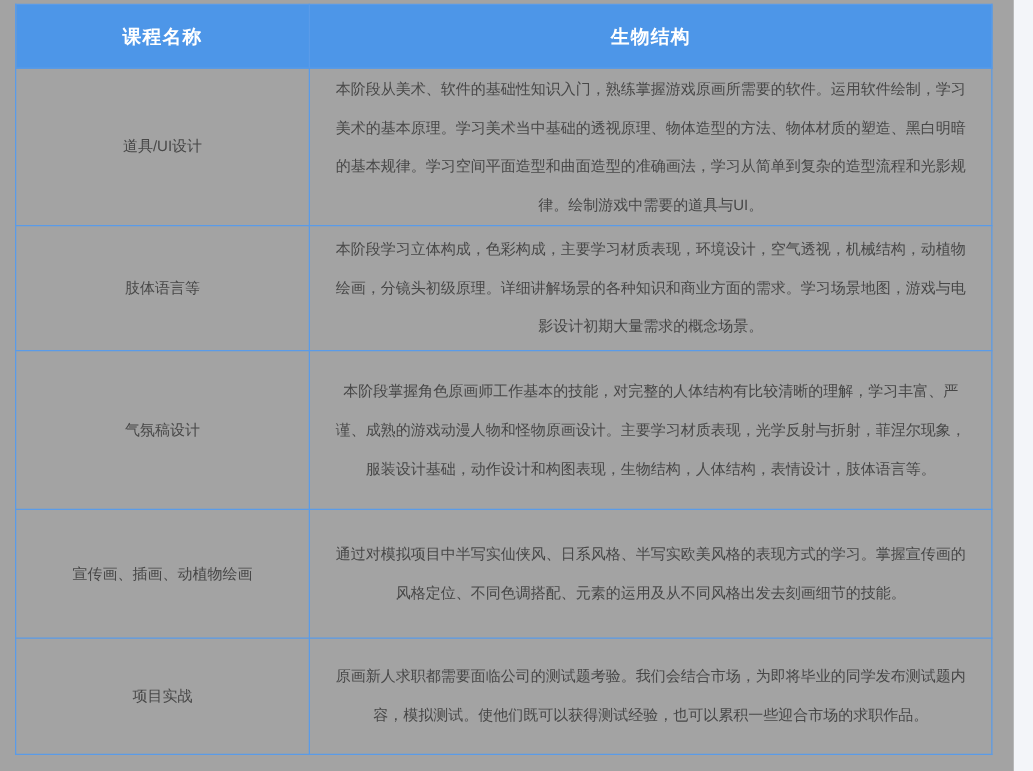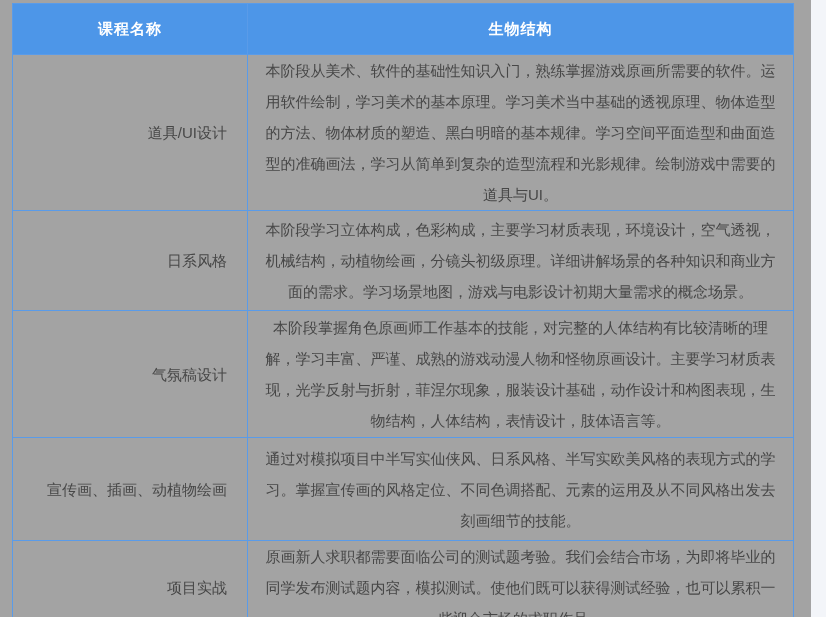--- a/index.html
+++ b/index.html
@@ -33,29 +33,28 @@
     background: #4d96e8;
     color: #ffffff;
     font-size: 15px;
     font-weight: bold;
     height: 48px;
     text-align: center;
     vertical-align: middle;
     letter-spacing: 1px;
   }
   .course-table td {
-    font-size: 15px;
+    font-size: 12px;
     color: #474747;
     text-align: center;
     vertical-align: middle;
     line-height: 31px;
   }
   .course-table td.name-cell {
     padding: 0 20px;
-    text-align: right;
   }
   .course-table td.content-cell {
     padding: 0 16px;
   }
   
   .course-table tbody tr:nth-child(1) { height: 126px; }
   .course-table tbody tr:nth-child(2) { height: 100px; }
   .course-table tbody tr:nth-child(3) { height: 127px; }
   .course-table tbody tr:nth-child(4) { height: 103px; }
   .course-table tbody tr:nth-child(5) { height: 93px; }
@@ -82,21 +81,21 @@
         <th>课程名称</th>
         <th>生物结构</th>
       </tr>
     </thead>
     <tbody id="table-body">
         <tr>
           <td class="name-cell">道具/UI设计</td>
           <td class="content-cell">本阶段从美术、软件的基础性知识入门，熟练掌握游戏原画所需要的软件。运用软件绘制，学习美术的基本原理。学习美术当中基础的透视原理、物体造型的方法、物体材质的塑造、黑白明暗的基本规律。学习空间平面造型和曲面造型的准确画法，学习从简单到复杂的造型流程和光影规律。绘制游戏中需要的道具与UI。</td>
         </tr>
         <tr>
-          <td class="name-cell">日系风格</td>
+          <td class="name-cell">肢体语言等</td>
           <td class="content-cell">本阶段学习立体构成，色彩构成，主要学习材质表现，环境设计，空气透视，机械结构，动植物绘画，分镜头初级原理。详细讲解场景的各种知识和商业方面的需求。学习场景地图，游戏与电影设计初期大量需求的概念场景。</td>
         </tr>
         <tr>
           <td class="name-cell">气氛稿设计</td>
           <td class="content-cell">本阶段掌握角色原画师工作基本的技能，对完整的人体结构有比较清晰的理解，学习丰富、严谨、成熟的游戏动漫人物和怪物原画设计。主要学习材质表现，光学反射与折射，菲涅尔现象，服装设计基础，动作设计和构图表现，生物结构，人体结构，表情设计，肢体语言等。</td>
         </tr>
         <tr>
           <td class="name-cell">宣传画、插画、动植物绘画</td>
           <td class="content-cell">通过对模拟项目中半写实仙侠风、日系风格、半写实欧美风格的表现方式的学习。掌握宣传画的风格定位、不同色调搭配、元素的运用及从不同风格出发去刻画细节的技能。</td>
         </tr>

